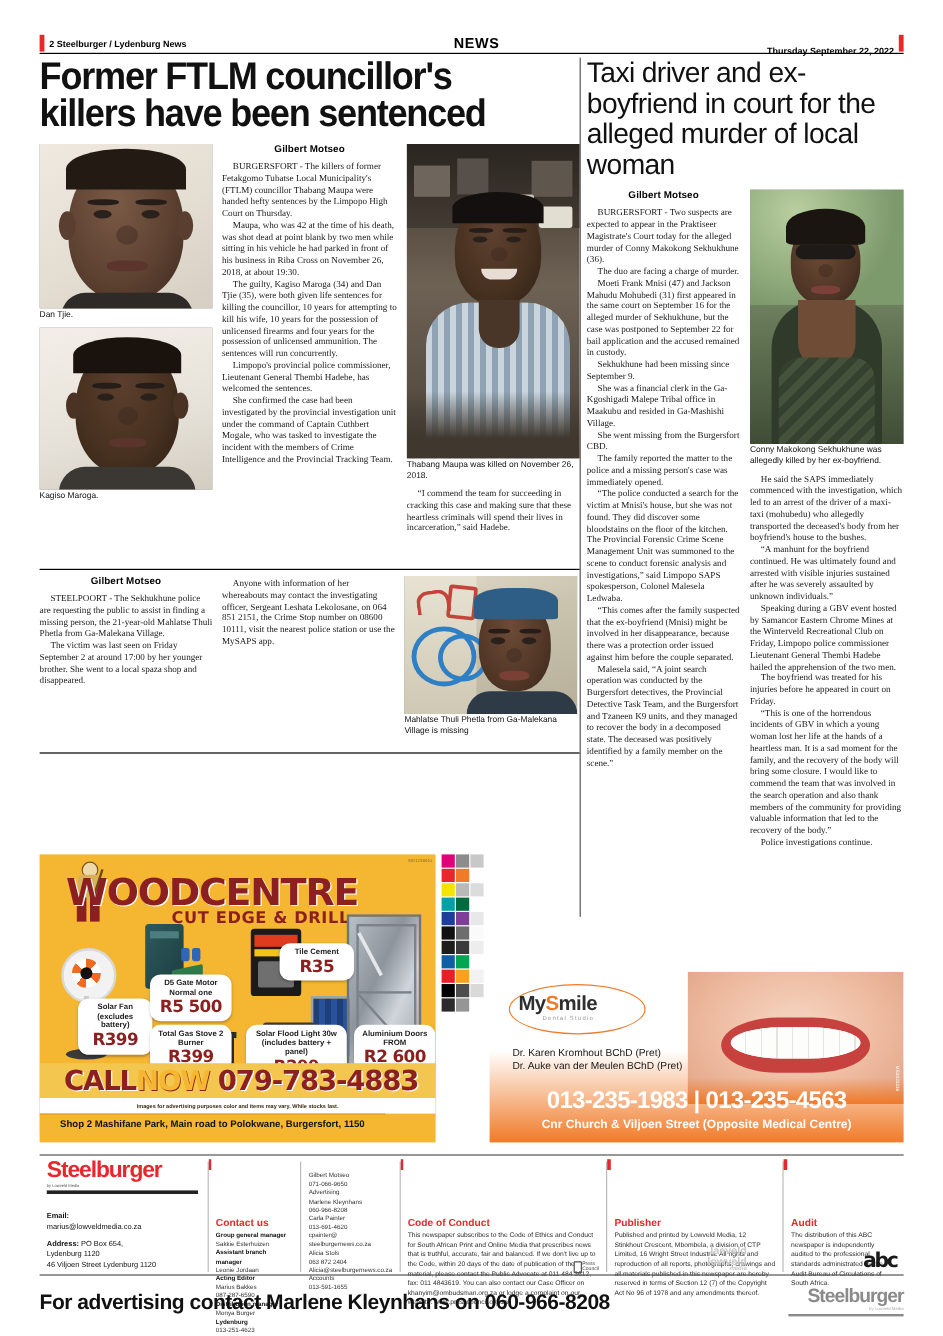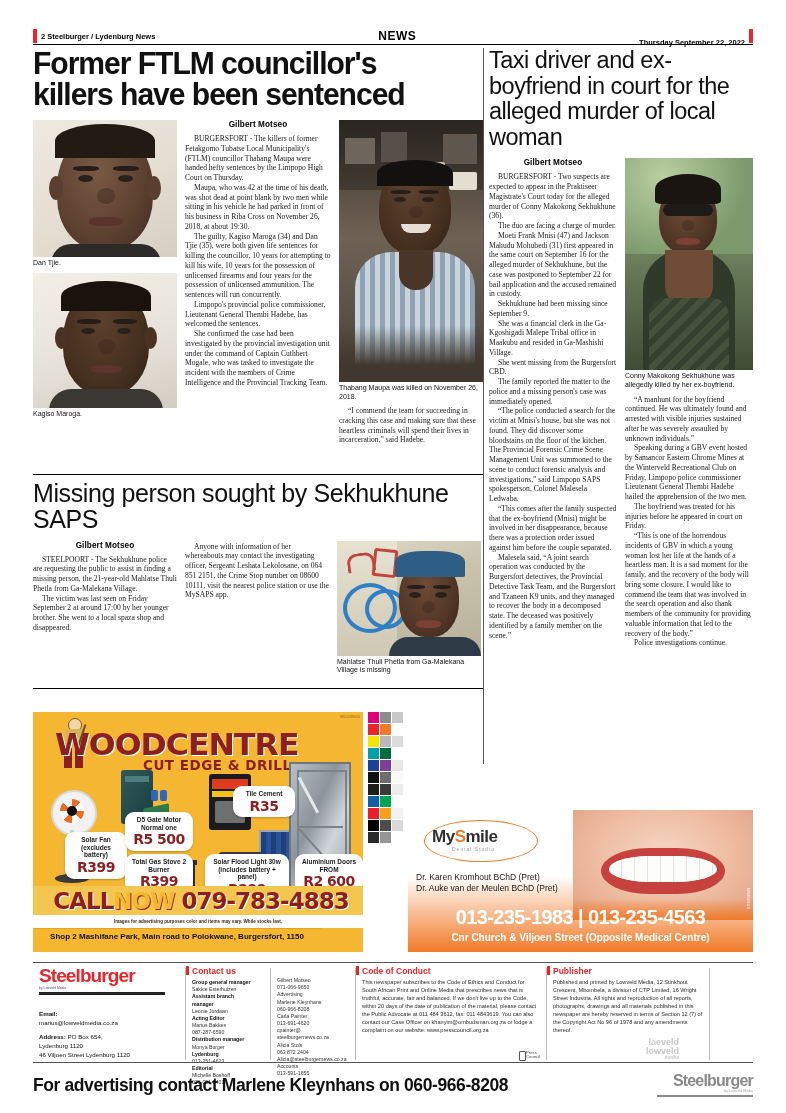--- a/index.html
+++ b/index.html
@@ -149,41 +149,41 @@
   .smile-photo{position:absolute;right:0;top:0;width:180px;height:110px;overflow:hidden;}
   .ms-logo{
     position:absolute;left:16px;top:10px;width:112px;height:40px;
     border:1.4px solid #f07a28;border-radius:50%;
   }
   .ms-logo-t{position:absolute;left:24px;top:17px;font-size:17px;font-weight:bold;letter-spacing:-0.5px;}
   .ms-logo-t .my{color:#2f2f2f;}
   .ms-logo-t .s{color:#f07a28;}
   .ms-logo-t .mile{color:#2f2f2f;}
   .ms-logo-sub{position:absolute;left:44px;top:36px;font-size:5px;color:#9a9a9a;letter-spacing:1px;}
-  .ms-doc{position:absolute;left:8px;top:62px;font-size:8.5px;color:#1a1a1a;line-height:1.35;}
+  .ms-doc{position:absolute;left:19px;top:62px;font-size:8.5px;color:#1a1a1a;line-height:1.35;}
   .ms-phone{
     position:absolute;left:10px;top:96px;width:325px;text-align:center;
     font-size:20px;font-weight:bold;color:#fff;letter-spacing:-0.6px;
   }
   .ms-addr{
     position:absolute;left:10px;top:122px;width:325px;text-align:center;
     font-size:10px;font-weight:bold;color:#fff;
   }
   .ms-code{position:absolute;right:2px;top:78px;font-size:4px;color:#fff;
     writing-mode:vertical-rl;}
 
   
   .footer-rule{position:absolute;left:33px;top:962px;width:720px;height:1.1px;background:#555;}
   .footer{
     position:absolute;left:33px;top:966px;width:720px;height:96px;
     display:flex;
   }
   .fcol{position:relative;padding:0 6px;}
   .fdiv{width:1px;background:#bbb;margin:2px 0;}
-  .fhead{font-size:8.5px;font-weight:bold;color:#e8262b;margin-bottom:3px;}
+  .fhead{font-size:8.5px;font-weight:bold;color:#e8262b;margin-bottom:3px;margin-top:48px;}
   .ftick{position:absolute;left:0;top:0;width:2.5px;height:9px;background:#e8262b;}
   .ftext{font-size:5.2px;line-height:1.38;color:#333;}
   .ftext b{color:#111;}
   .fbody{font-size:5.6px;line-height:1.42;color:#2c2c2c;}
 
   .sb-logo-box{width:128px;height:38px;background:#fff;position:relative;}
   .sb-logo{font-size:19px;font-weight:bold;color:#e8262b;letter-spacing:-0.9px;line-height:1;}
   .sb-logo-sub{font-size:3.4px;color:#555;margin-top:1px;}
   .sb-bar{width:126px;height:3px;background:#222;margin-top:2px;}
   .sb-contact{font-size:6.2px;line-height:1.45;margin-top:6px;color:#111;}
@@ -343,33 +343,33 @@
             <div style="position:absolute;left:38px;top:46px;width:50px;height:12px;background:#1d1a18;border-radius:8px;"></div>
             <div class="f-nose" style="left:57px;top:62px;width:12px;height:11px;"></div>
             <div class="f-mouth" style="left:51px;top:80px;width:24px;height:7px;background:#7b4038;"></div>
             <div style="position:absolute;left:18px;top:92px;width:92px;height:120px;background:#2f3a2a;border-radius:40px 40px 0 0;"></div>
             <div style="position:absolute;left:40px;top:92px;width:48px;height:56px;background:#6e4c36;border-radius:0 0 20px 20px;"></div>
             <div style="position:absolute;left:24px;top:140px;width:80px;height:72px;background:repeating-linear-gradient(135deg,#44523c 0 6px,#35412f 6px 12px);border-radius:18px 18px 0 0;"></div>
           </div>
         </div>
         <div class="caption">Conny Makokong Sekhukhune was allegedly killed by her ex-boyfriend.</div>
         <div class="bodytext">
+          <p>He said the SAPS immediately commenced with the investigation, which led to an arrest of the driver of a maxi-taxi (mohubedu) who allegedly transported the deceased's body from her boyfriend's house to the bushes.</p>
           <p>“A manhunt for the boyfriend continued. He was ultimately found and arrested with visible injuries sustained after he was severely assaulted by unknown individuals.”</p>
           <p>Speaking during a GBV event hosted by Samancor Eastern Chrome Mines at the Winterveld Recreational Club on Friday, Limpopo police commissioner Lieutenant General Thembi Hadebe hailed the apprehension of the two men.</p>
           <p>The boyfriend was treated for his injuries before he appeared in court on Friday.</p>
           <p>“This is one of the horrendous incidents of GBV in which a young woman lost her life at the hands of a heartless man. It is a sad moment for the family, and the recovery of the body will bring some closure. I would like to commend the team that was involved in the search operation and also thank members of the community for providing valuable information that led to the recovery of the body.”</p>
           <p>Police investigations continue.</p>
         </div>
       </div>
     </div>
   </div>
 
   <div style="position:absolute;left:33px;top:468px;width:450px;">
     <div class="hrule"></div>
-    <h1 class="hl-mid">Missing person sought by Sekhukhune SAPS</h1>
 
     <div class="s2">
       <div class="s2-c1">
         <div class="byline">Gilbert Motseo</div>
         <div class="bodytext">
           <p>STEELPOORT - The Sekhukhune police are requesting the public to assist in finding a missing person, the 21-year-old Mahlatse Thuli Phetla from Ga-Malekana Village.</p>
           <p>The victim was last seen on Friday September 2 at around 17:00 by her younger brother. She went to a local spaza shop and disappeared.</p>
         </div>
       </div>
       <div class="s2-c2">
@@ -644,20 +644,26 @@
       <div class="fbody">Published and printed by Lowveld Media, 12 Stinkhout Crescent, Mbombela, a division of CTP Limited, 16 Wright Street Industria. All rights and reproduction of all reports, photographs, drawings and all materials published in this newspaper are hereby reserved in terms of Section 12 (7) of the Copyright Act No 96 of 1978 and any amendments thereof.</div>
       <div class="lowveld-wm">
         <div>laeveld</div>
         <div>lowveld</div>
         <div style="font-size:5px;font-style:italic;">media</div>
       </div>
     </div>
 
     <div class="fdiv"></div>
 
+    <div class="fcol" style="width:98px;">
+      <div class="ftick"></div>
+      <div class="fhead">Audit</div>
+      <div class="fbody">The distribution of this ABC newspaper is independently audited to the professional standards administrated by the Audit Bureau of Circulations of South Africa.</div>
+      <div class="abc-logo">abc</div>
+    </div>
   </div>
 
   <div class="bottom-rule"></div>
   <div class="bottom-bar">
     <div class="bb-text">For advertising contact Marlene Kleynhans on 060-966-8208</div>
     <div class="bb-logo">
       <div class="t">Steelburger</div>
       <div class="s">by Lowveld Media</div>
       <div class="b"></div>
     </div>

